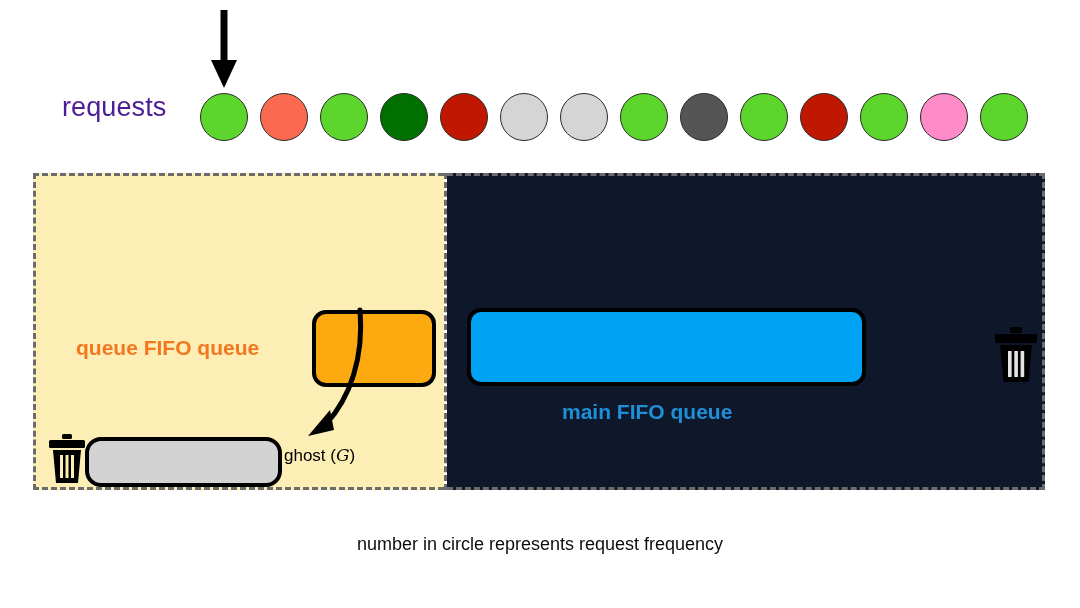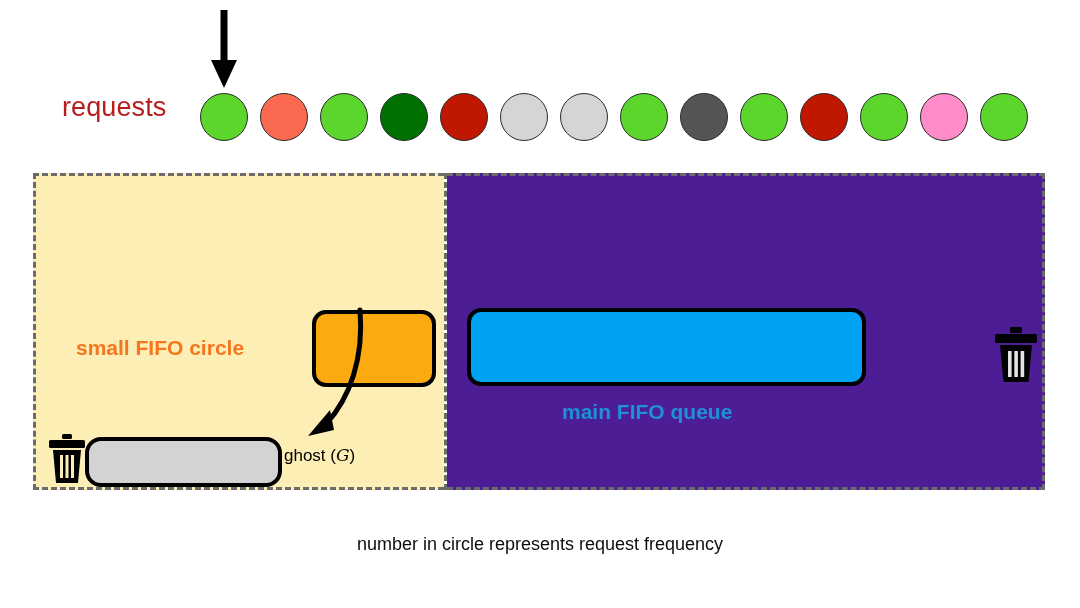--- a/index.html
+++ b/index.html
@@ -7,21 +7,21 @@
     width:1080px;height:608px;
     font-family:"Liberation Sans", sans-serif;
     position:relative;overflow:hidden;
     -webkit-font-smoothing:antialiased;
   }
   #stage{position:absolute;left:0;top:0;width:1080px;height:608px;}
 
   
   #requests-label{
     position:absolute;left:62px;top:92px;
-    font-size:27px;color:#b91c1c;letter-spacing:.1px;
+    font-size:27px;color:#4c1d95;letter-spacing:.1px;
     white-space:nowrap;
   }
   #arrow-svg{position:absolute;left:198px;top:8px;width:60px;height:82px;}
 
   #circle-row{
     position:absolute;left:200px;top:91px;
     height:52px;display:flex;align-items:center;gap:12px;
   }
   .req-circle{
     width:48px;height:48px;border-radius:50%;
@@ -44,21 +44,21 @@
     box-sizing:border-box;
     position:relative;
   }
   #panel-divider{
     width:0;height:100%;
     border-left:3px dashed #6b6b6b;
     box-sizing:border-box;
   }
   #main-panel{
     flex:1;height:100%;
-    background:#4c1d95;
+    background:#0f172a;
     border:3px dashed #6b6b6b;
     border-left:none;
     box-sizing:border-box;
     position:relative;
   }
 
   
   #small-fifo-label{
     position:absolute;left:40px;top:160px;
     font-size:21px;font-weight:bold;color:#F4771F;
@@ -141,21 +141,21 @@
       <div class="req-circle" style="background: rgb(192, 24, 0);"></div>
       <div class="req-circle" style="background: rgb(92, 214, 44);"></div>
       <div class="req-circle" style="background: rgb(255, 140, 200);"></div>
       <div class="req-circle" style="background: rgb(92, 214, 44);"></div>
     </div>
 
   <div id="panel-wrap">
 
     <div id="small-panel">
 
-      <div id="small-fifo-label">small FIFO circle</div>
+      <div id="small-fifo-label">queue FIFO queue</div>
 
       <div id="small-fifo-box"></div>
 
       <svg id="ghost-arrow-svg" viewBox="0 0 130 145">
         <path d="M 88 4 C 92 52 78 92 54 118" stroke="#000" stroke-width="5" fill="none" stroke-linecap="round"></path>
         <polygon points="36,130 58,104 62,124" fill="#000"></polygon>
       </svg>
 
       <svg id="trash-small" viewBox="0 0 40 52">
         <rect x="15" y="1" width="10" height="5" rx="1.5" fill="#000"></rect>

